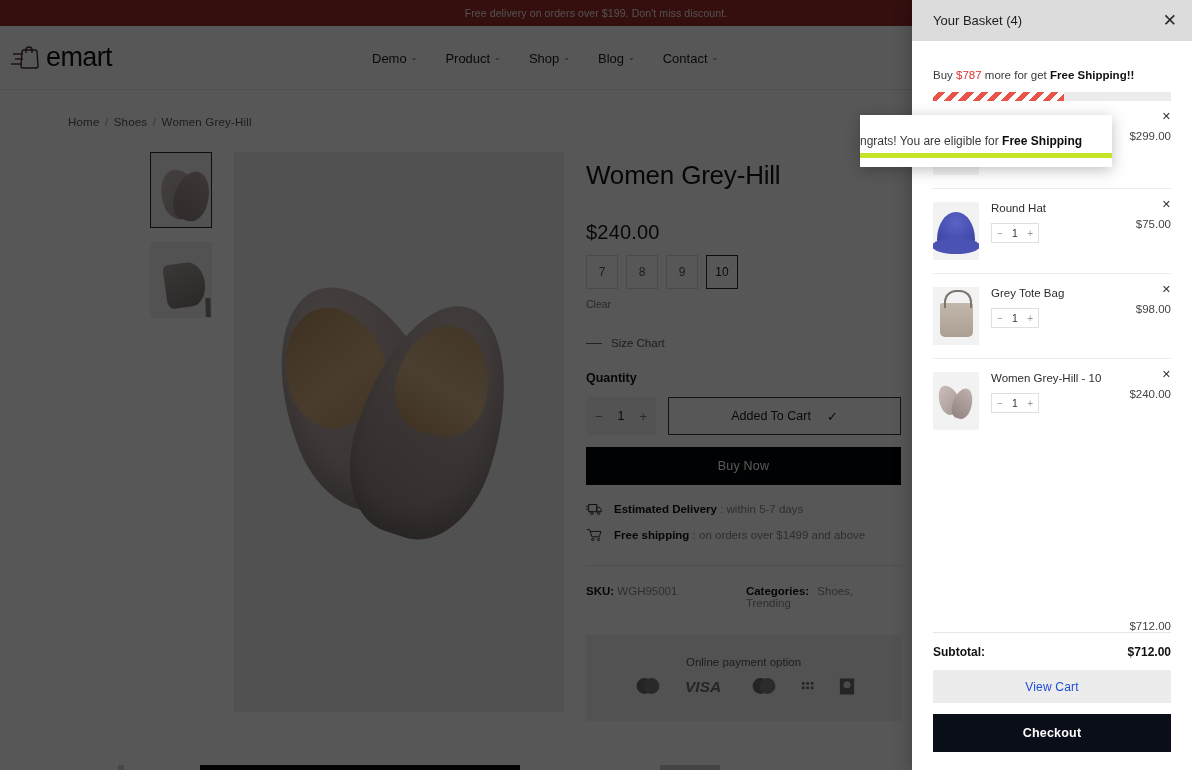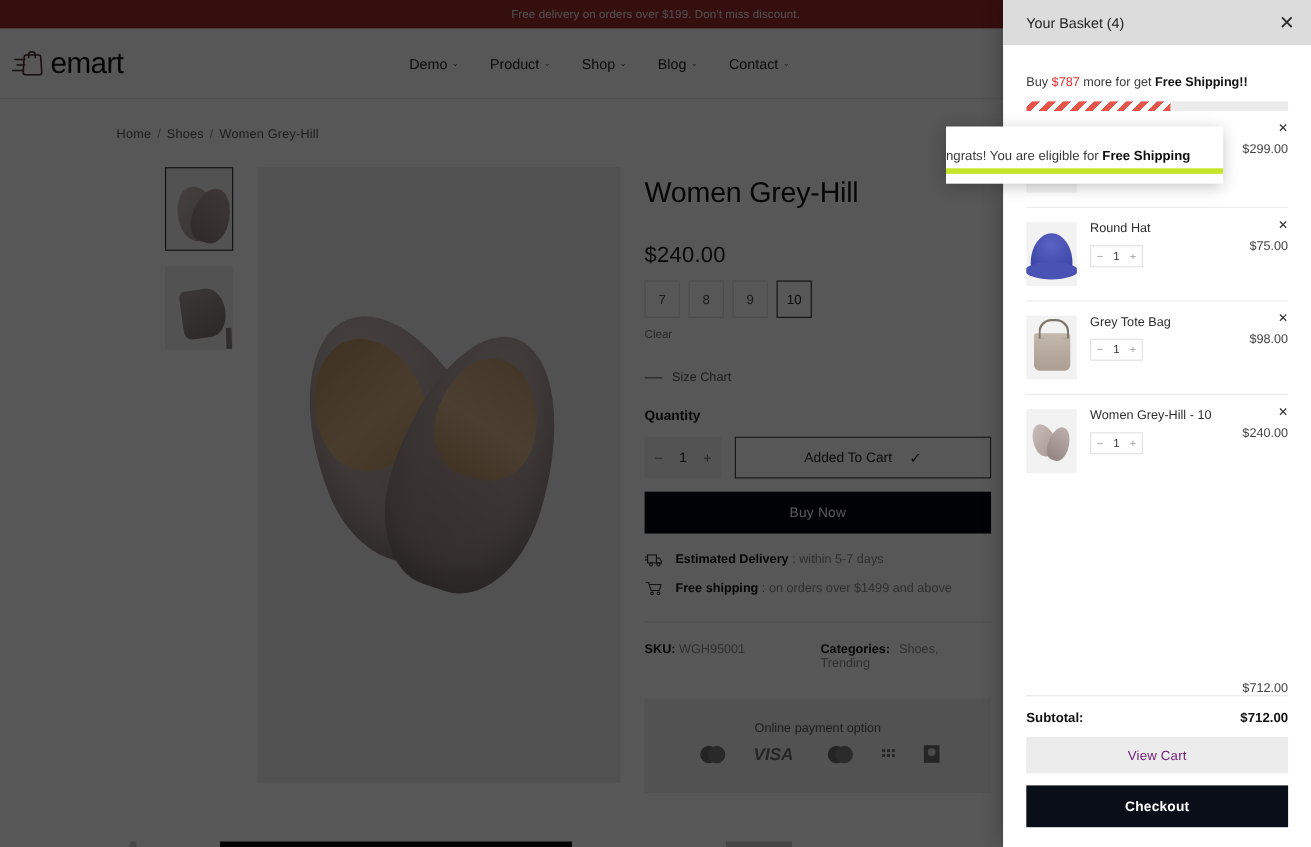--- a/index.html
+++ b/index.html
@@ -44,21 +44,21 @@
   }
   .nav-item {
     font-size: 13px; color: #1b1b1b; display: flex; align-items: center; gap: 4px;
     cursor: pointer; white-space: nowrap;
   }
   .caret { font-size: 8px; color: #555; line-height: 1; }
 
   
   .content { width: 1192px; position: relative; padding-top: 26px; }
   .breadcrumb {
-    margin-left: 106px; font-size: 11.5px; color: #555; letter-spacing: .2px;
+    margin-left: 68px; font-size: 11.5px; color: #555; letter-spacing: .2px;
   }
   .breadcrumb .sep { color: #999; margin: 0 2px; }
   .breadcrumb .crumb { cursor: pointer; }
 
   .product-wrap {
     display: flex; margin-left: 150px; margin-top: 24px; gap: 22px;
   }
   .thumbs { display: flex; flex-direction: column; gap: 14px; width: 62px; }
   .thumb {
     width: 62px; height: 76px; background: #efefef; cursor: pointer;
@@ -270,21 +270,21 @@
     position: absolute; right: 21px; bottom: 0; font-size: 11.5px; color: #444;
   }
 
   .basket-foot { flex: none; padding: 0 21px 18px; }
   .subtotal-row {
     display: flex; justify-content: space-between; align-items: center;
     padding: 12px 0 11px; border-top: 1px solid #e6e6e6;
     font-size: 12px; color: #111; font-weight: 700;
   }
   .view-cart-btn {
-    height: 33px; background: #ececec; color: #701a75;
+    height: 33px; background: #ececec; color: #1d4ed8;
     display: flex; align-items: center; justify-content: center;
     font-size: 12px; cursor: pointer; letter-spacing: .2px;
   }
   .checkout-btn {
     margin-top: 11px; height: 38px; background: #0a0e18; color: #fff;
     display: flex; align-items: center; justify-content: center;
     font-size: 12.5px; cursor: pointer; font-weight: 700; letter-spacing: .2px;
   }
 
   

